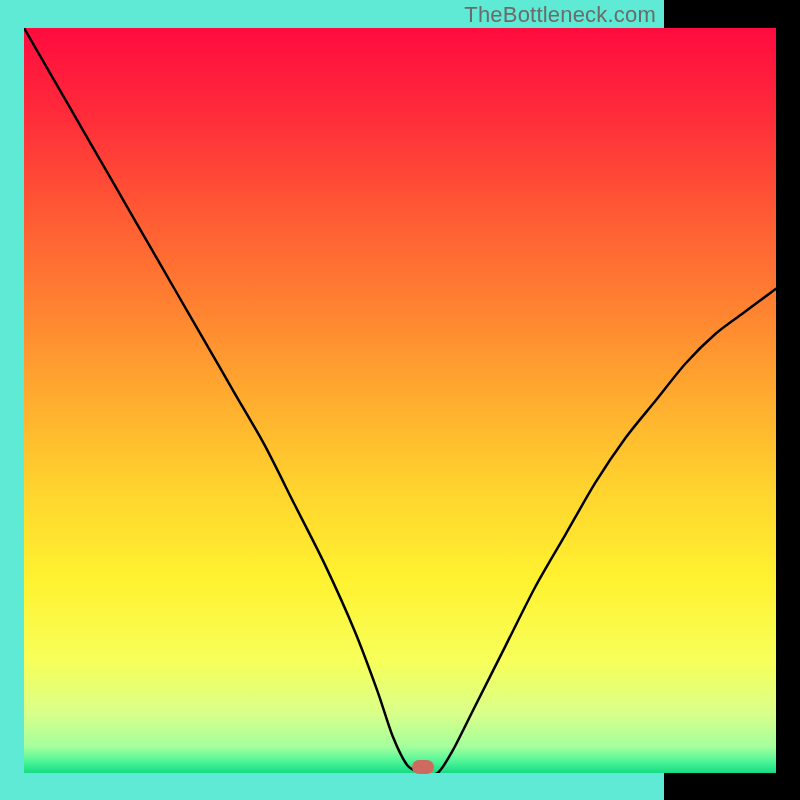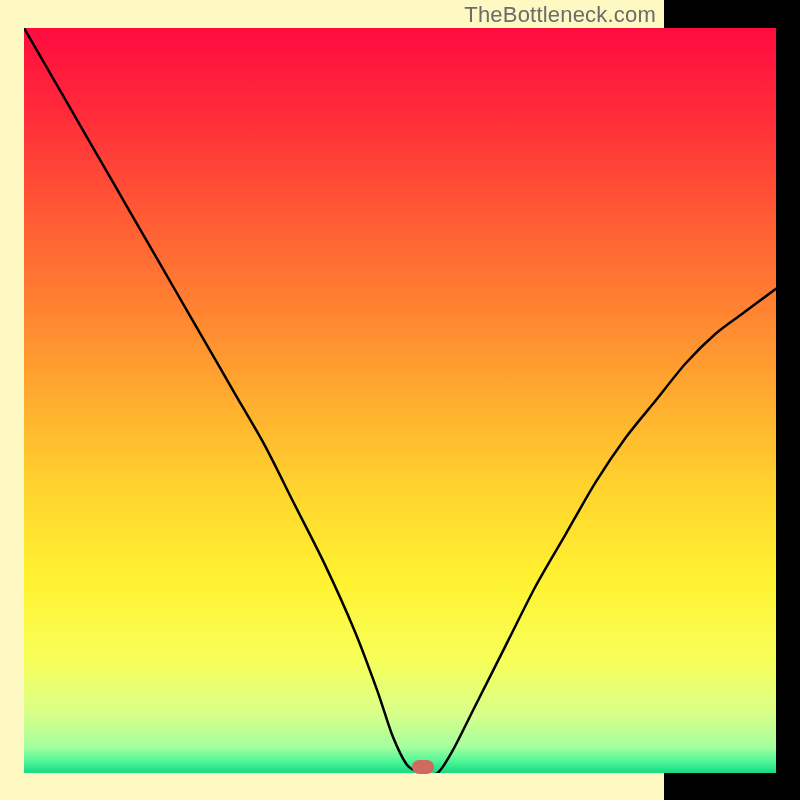--- a/index.html
+++ b/index.html
@@ -8,21 +8,21 @@
     width: 800px;
     height: 800px;
     background: #000;
     font-family: Arial, Helvetica, sans-serif;
     overflow: hidden;
   }
   .frame {
     position: relative;
     width: 664px;
     height: 800px;
-    background: #fef9c3;
+    background: #5eead4;
   }
   .attribution {
     position: absolute;
     top: 2px;
     right: 8px;
     color: #6b6b6b;
     font-size: 22px;
     font-weight: 500;
     letter-spacing: 0.2px;
     z-index: 10;

